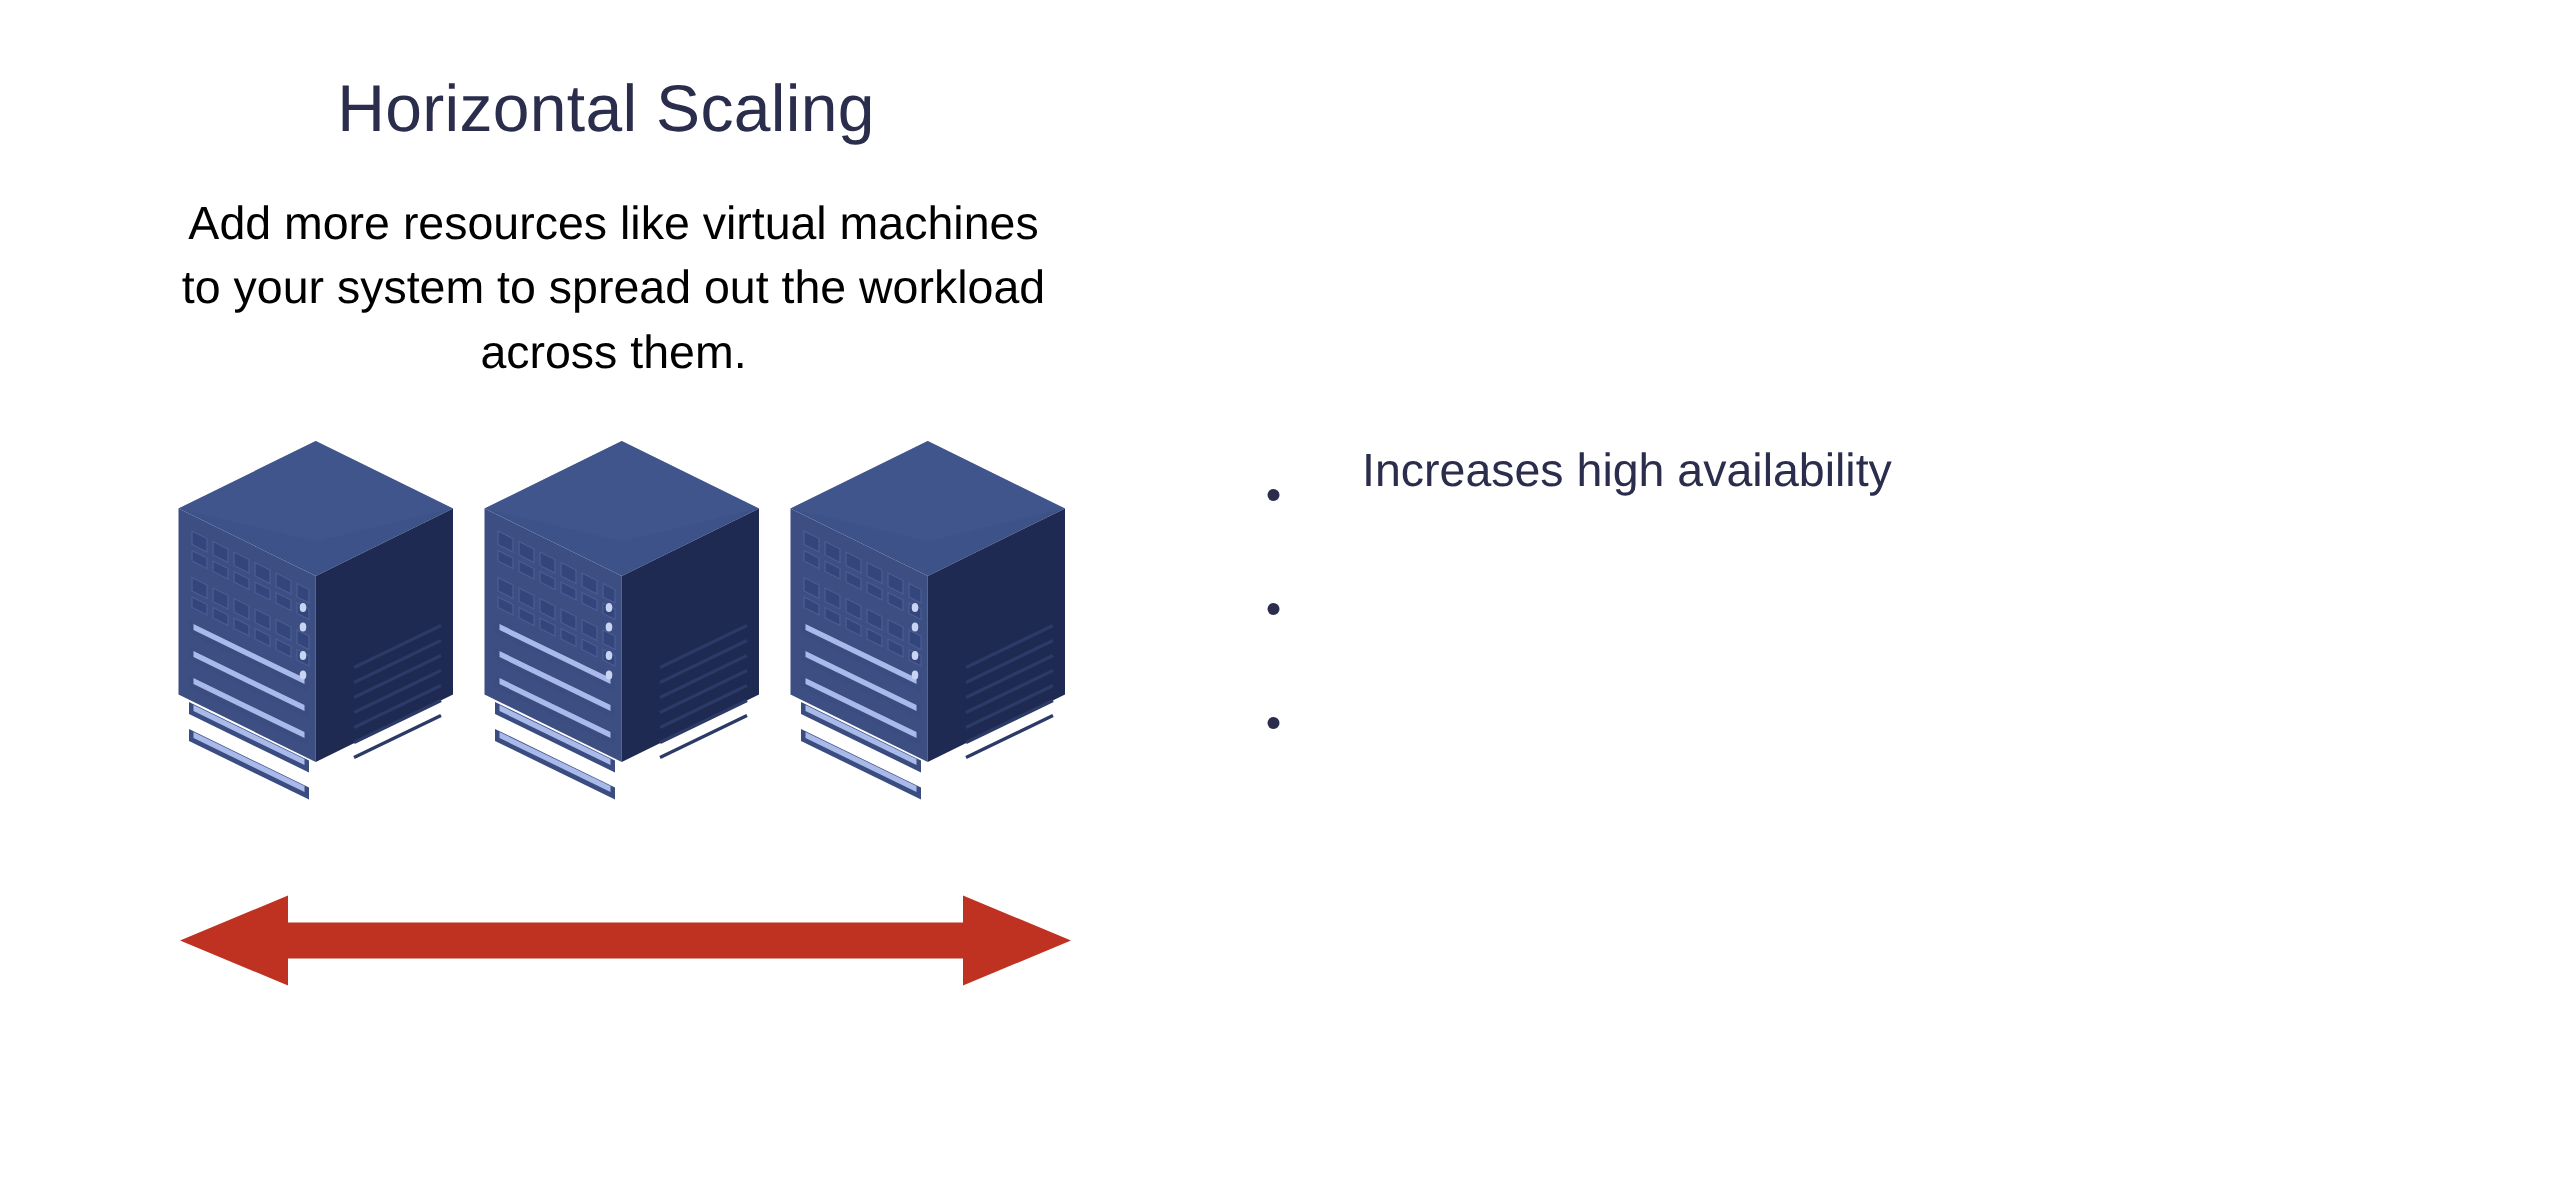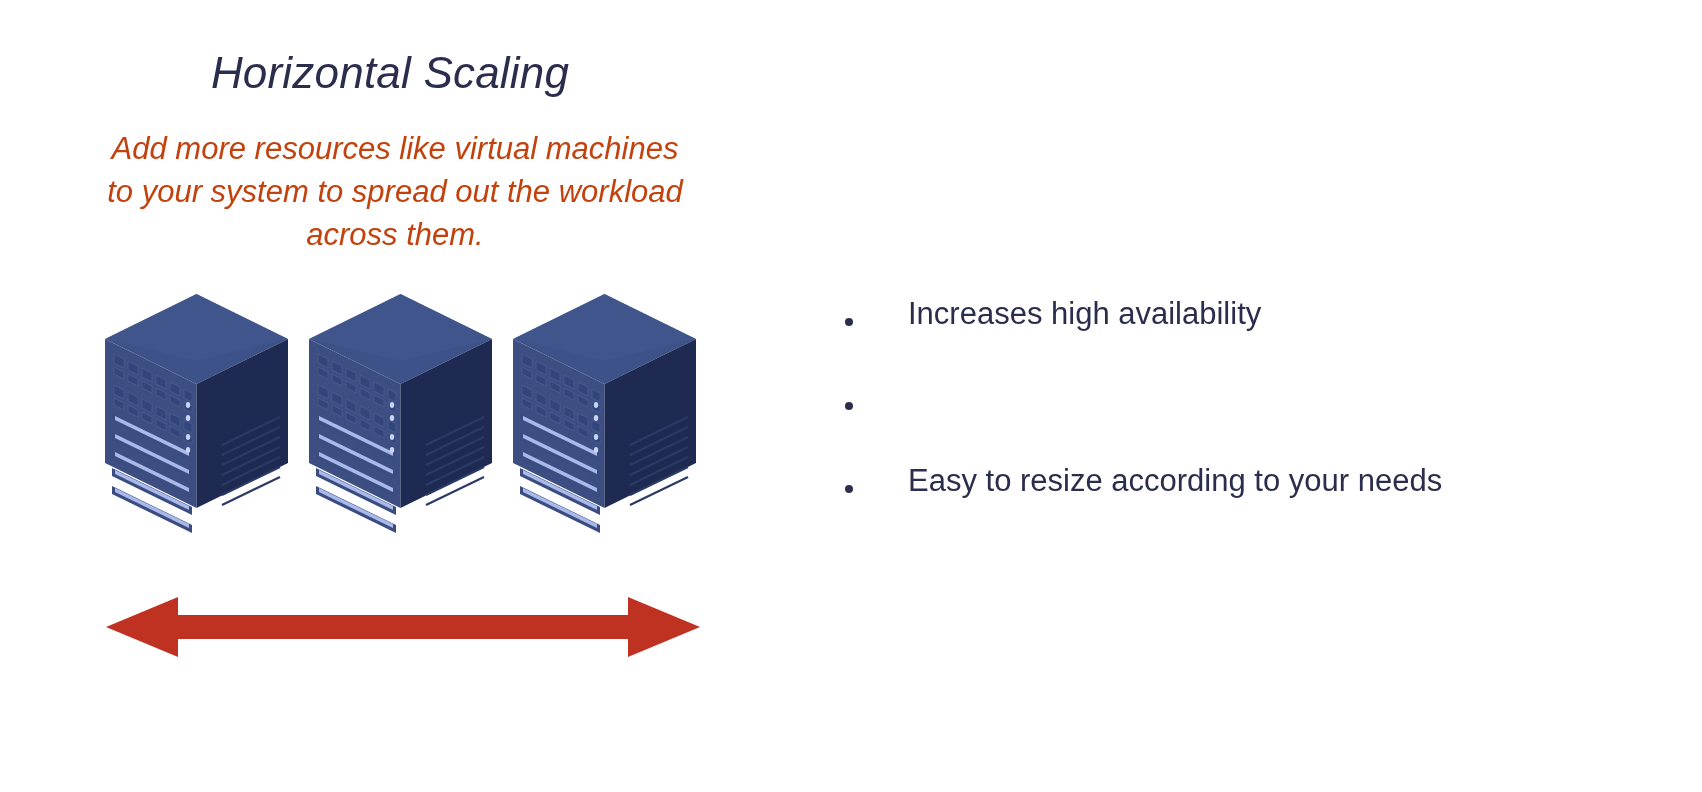--- a/index.html
+++ b/index.html
@@ -18,25 +18,24 @@
 
   .slide {
     position: absolute;
     inset: 0;
     background: #ffffff;
   }
 
   
   .left-col {
     position: absolute;
-    left: 0;
+    left: 14px;
     top: 0;
     width: 790px;
     height: 792px;
-    font-style: italic;
   }
 
   .title {
     position: absolute;
     left: 0;
     top: 48px;
     width: 790px;
     text-align: center;
     font-size: 44px;
     font-weight: 400;
@@ -49,21 +48,21 @@
 
   .subtitle {
     position: absolute;
     left: 95px;
     top: 128px;
     width: 600px;
     text-align: center;
     font-size: 31px;
     font-weight: 400;
     line-height: 1.38;
-    color: #c2410c;
+    color: #000000;
   }
 
   
   .servers {
     position: absolute;
     left: 104px;
     top: 292px;
     width: 620px;
     height: 262px;
   }
@@ -90,21 +89,21 @@
 
   
   .bullets {
     position: absolute;
     left: 845px;
     top: 295px;
     width: 800px;
   }
   .bullet-row {
     display: flex;
-    align-items: center;
+    align-items: flex-end;
     margin-bottom: 52px;
   }
   .bullet-row:last-child { margin-bottom: 0; }
   .bullet-dot {
     width: 8px;
     height: 8px;
     border-radius: 50%;
     background: #2b2d4c;
     margin-top: 16px;
     margin-right: 0;
@@ -368,17 +367,16 @@
       <span class="bullet-dot"></span>
       <span class="bullet-text">Increases high availability</span>
     </div>
 
     <div class="bullet-row">
       <span class="bullet-dot"></span>
     </div>
 
     <div class="bullet-row">
       <span class="bullet-dot"></span>
-      <span class="bullet-text">Easy to resize according to your needs</span>
     </div>
   </div>
 
 </div>
 
 </body></html>

